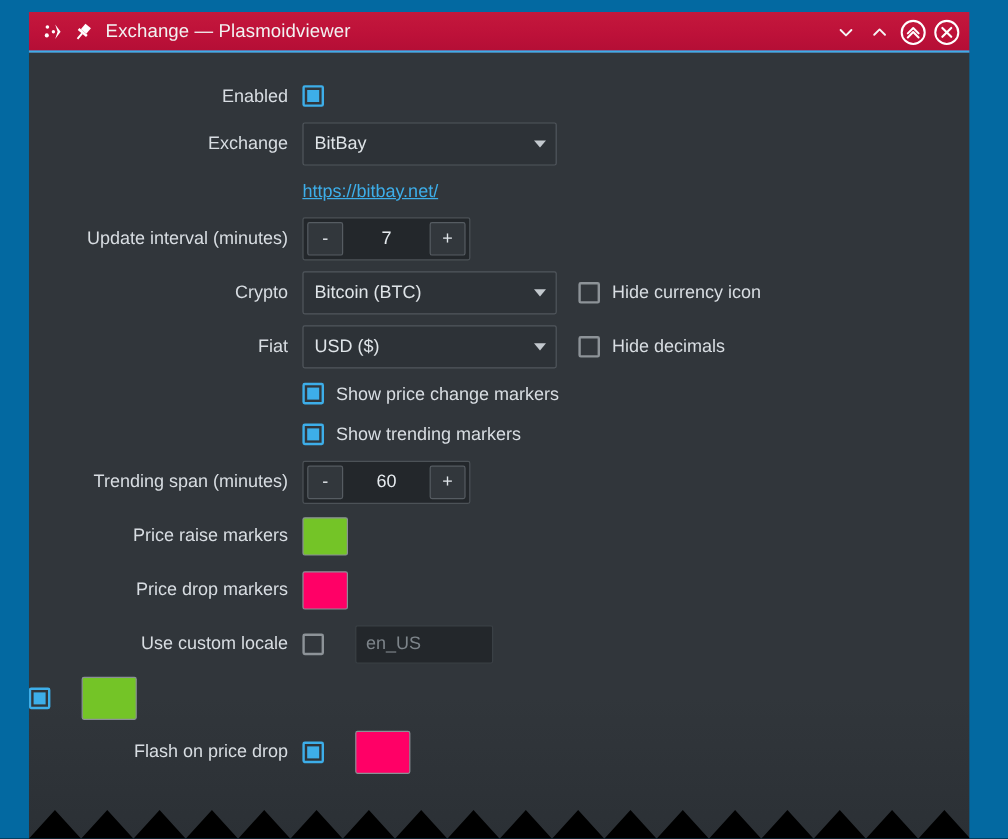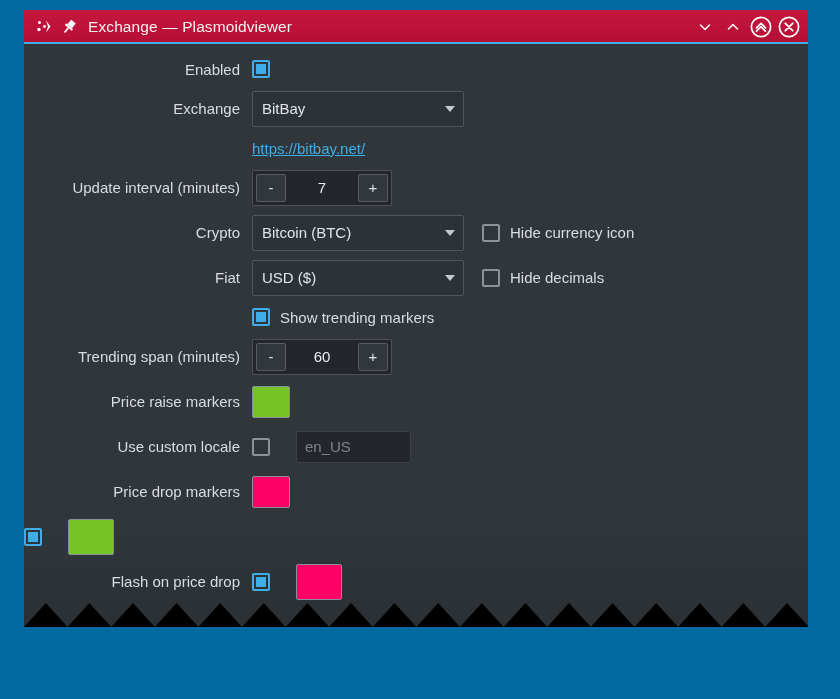--- a/index.html
+++ b/index.html
@@ -87,23 +87,23 @@
     justify-content: center;
     border: none;
     background: transparent;
     padding: 0;
     cursor: pointer;
   }
 
   
   .content {
     position: relative;
-    height: 583px;
+    height: 655px;
     background: linear-gradient(to bottom, #31363b 0%, #31363b 82%, #2b3035 100%);
-    padding-top: 8px;
+    padding-top: 19px;
     box-sizing: border-box;
   }
 
   .zigzag {
     position: absolute;
     left: 0;
     bottom: 0;
     width: 784px;
     height: 24px;
     pointer-events: none;
@@ -385,20 +385,27 @@
           <div class="field">
             <div class="combo">
               <span class="combo-text">USD ($)</span>
               <span class="caret"></span>
             </div>
             <span class="checkbox ml20"></span>
             <span class="cb-text">Hide decimals</span>
           </div>
         </div>
 
+        <div class="row tight">
+          <div class="spacer-lbl"></div>
+          <div class="field">
+            <span class="checkbox checked"></span>
+            <span class="cb-text">Show price change markers</span>
+          </div>
+        </div>
 
         <div class="row tight">
           <div class="spacer-lbl"></div>
           <div class="field">
             <span class="checkbox checked"></span>
             <span class="cb-text">Show trending markers</span>
           </div>
         </div>
 
         <div class="row">
@@ -413,37 +420,37 @@
         </div>
 
         <div class="row">
           <div class="lbl">Price raise markers</div>
           <div class="field">
             <span class="swatch" style="background: rgb(116, 196, 39);"></span>
           </div>
         </div>
 
         <div class="row">
+          <div class="lbl">Price drop markers</div>
+          <div class="field">
+            <span class="swatch" style="background: rgb(255, 0, 102);"></span>
+          </div>
+        </div>
+
+        <div class="row">
           <div class="lbl">Use custom locale</div>
           <div class="field">
             <span class="checkbox"></span>
             <span class="textfield ml28">
               <span class="textfield-ph">en_US</span>
             </span>
           </div>
         </div>
 
         <div class="row">
-          <div class="lbl">Price drop markers</div>
-          <div class="field">
-            <span class="swatch" style="background: rgb(255, 0, 102);"></span>
-          </div>
-        </div>
-
-        <div class="row">
           <div class="field">
             <span class="checkbox checked"></span>
             <span class="swatch big ml28" style="background: rgb(116, 196, 39);"></span>
           </div>
         </div>
 
         <div class="row">
           <div class="lbl">Flash on price drop</div>
           <div class="field">
             <span class="checkbox checked"></span>

